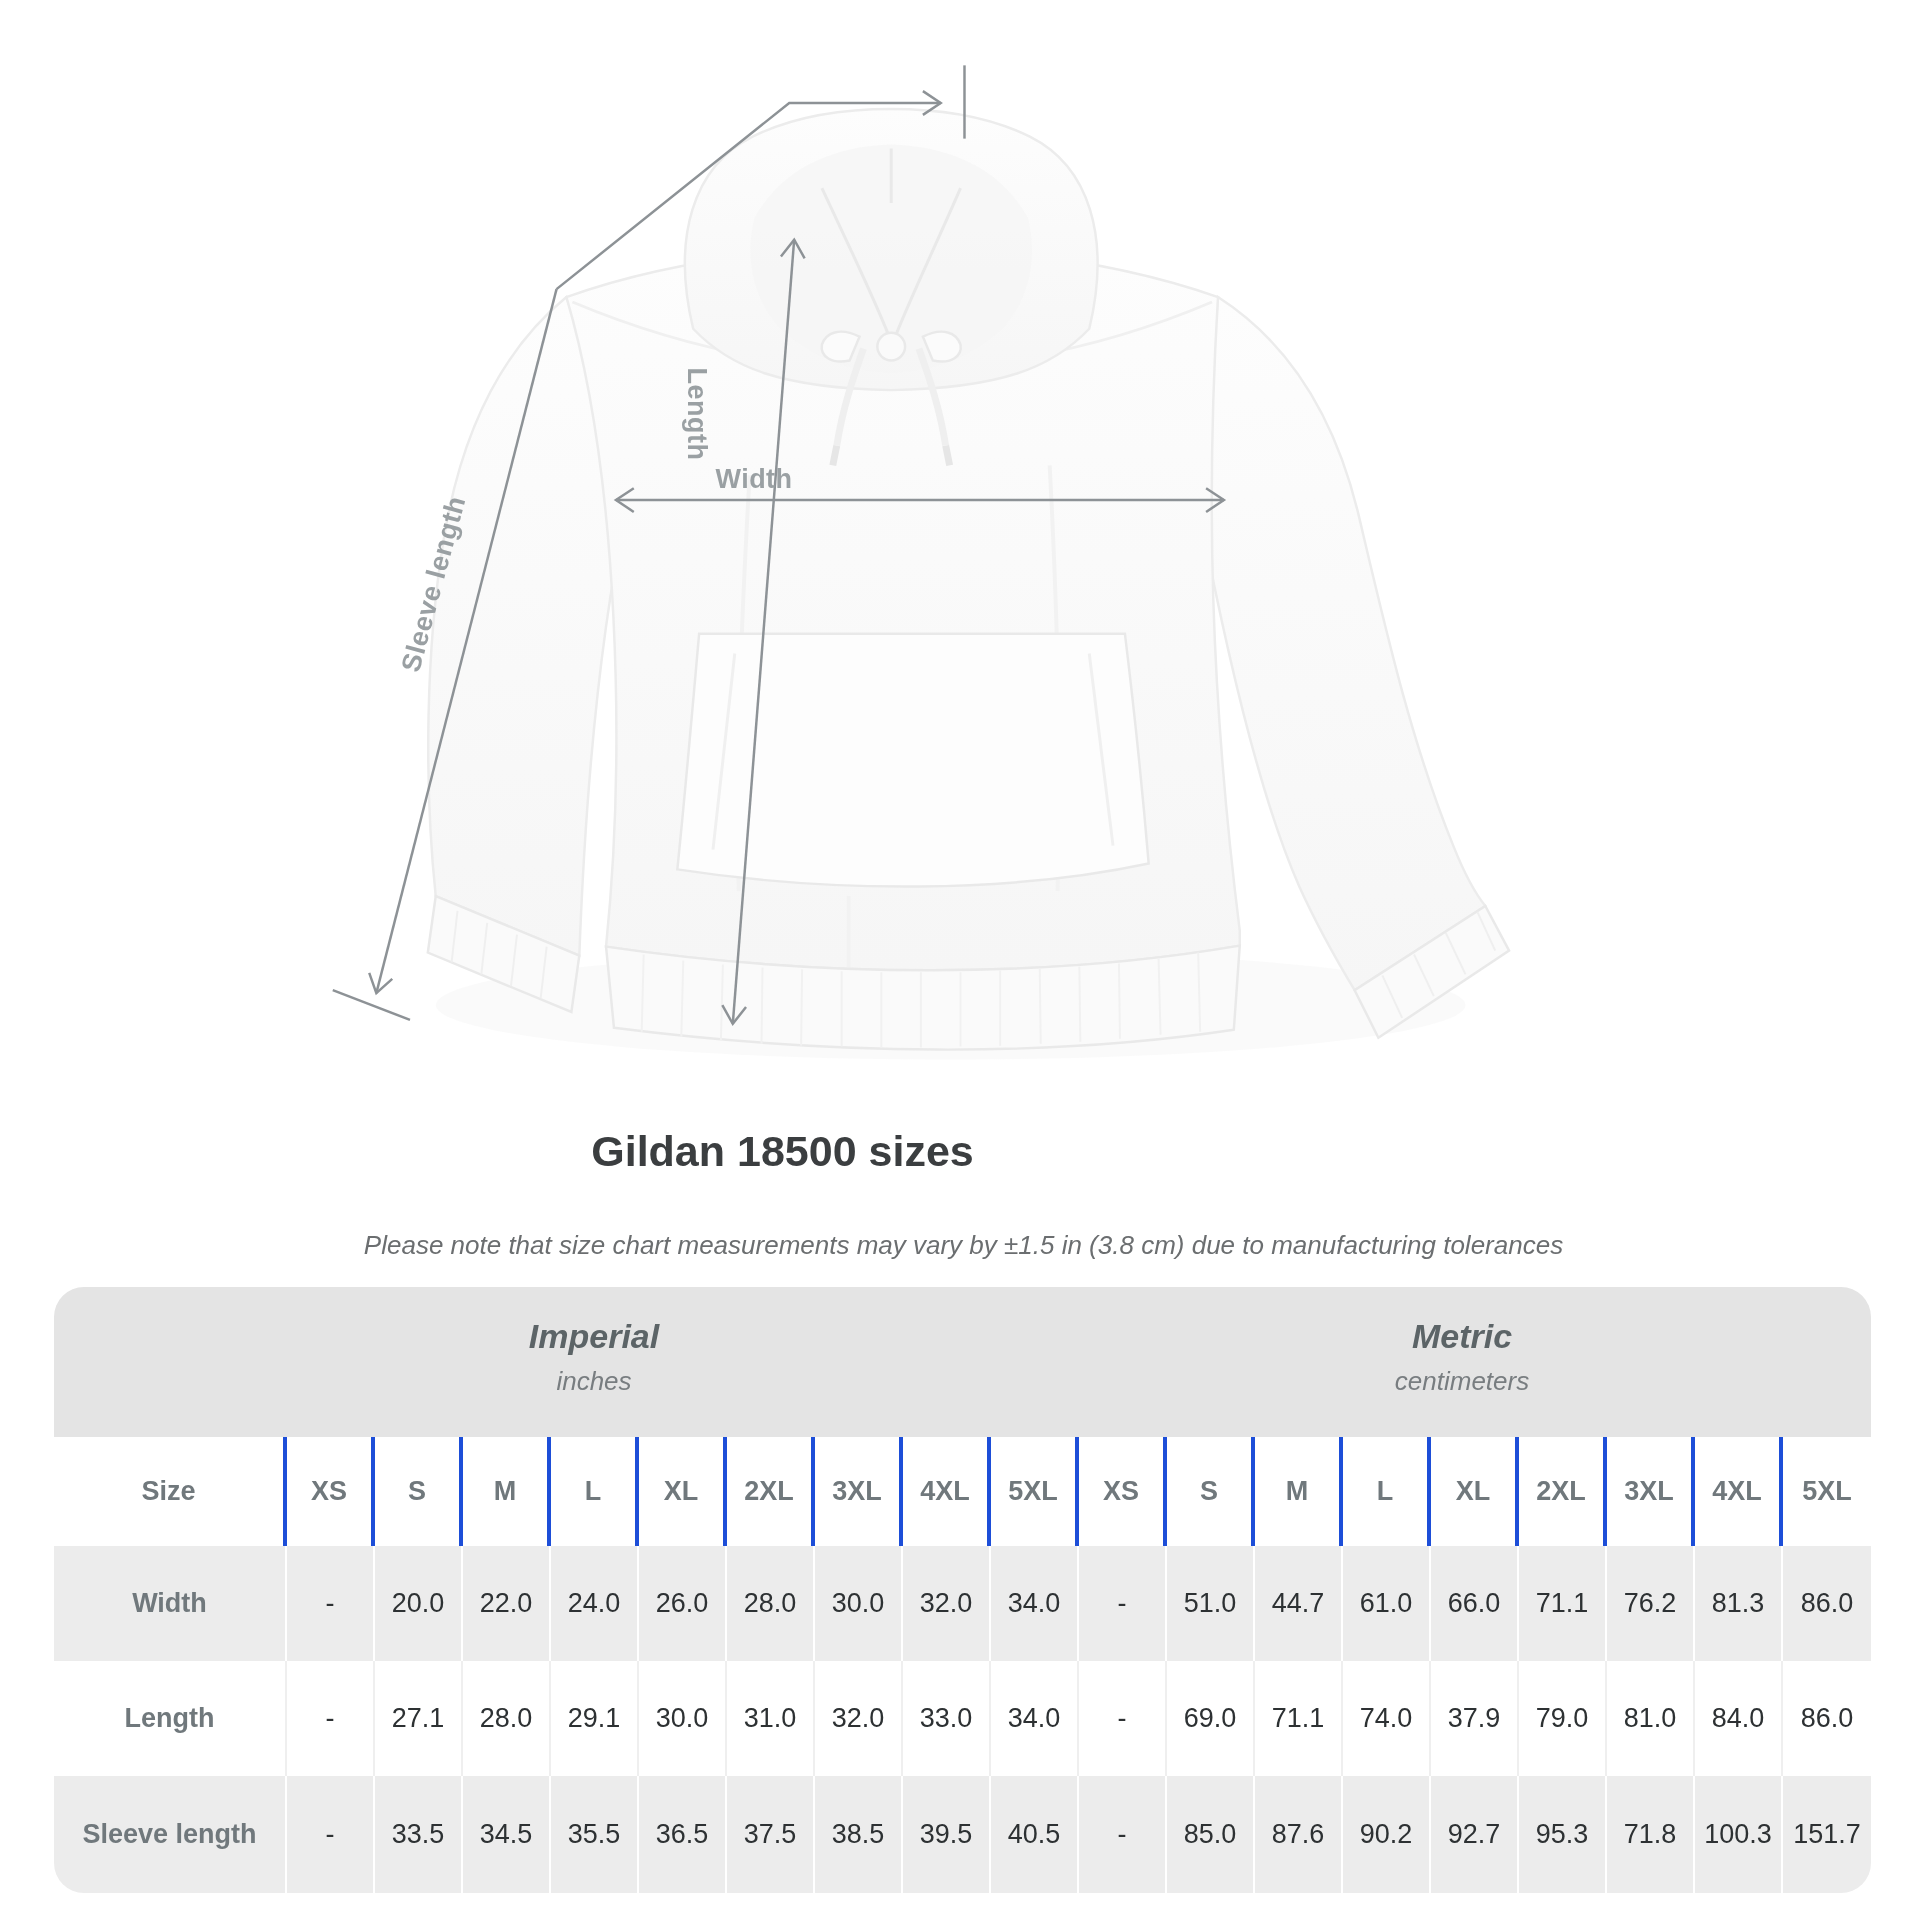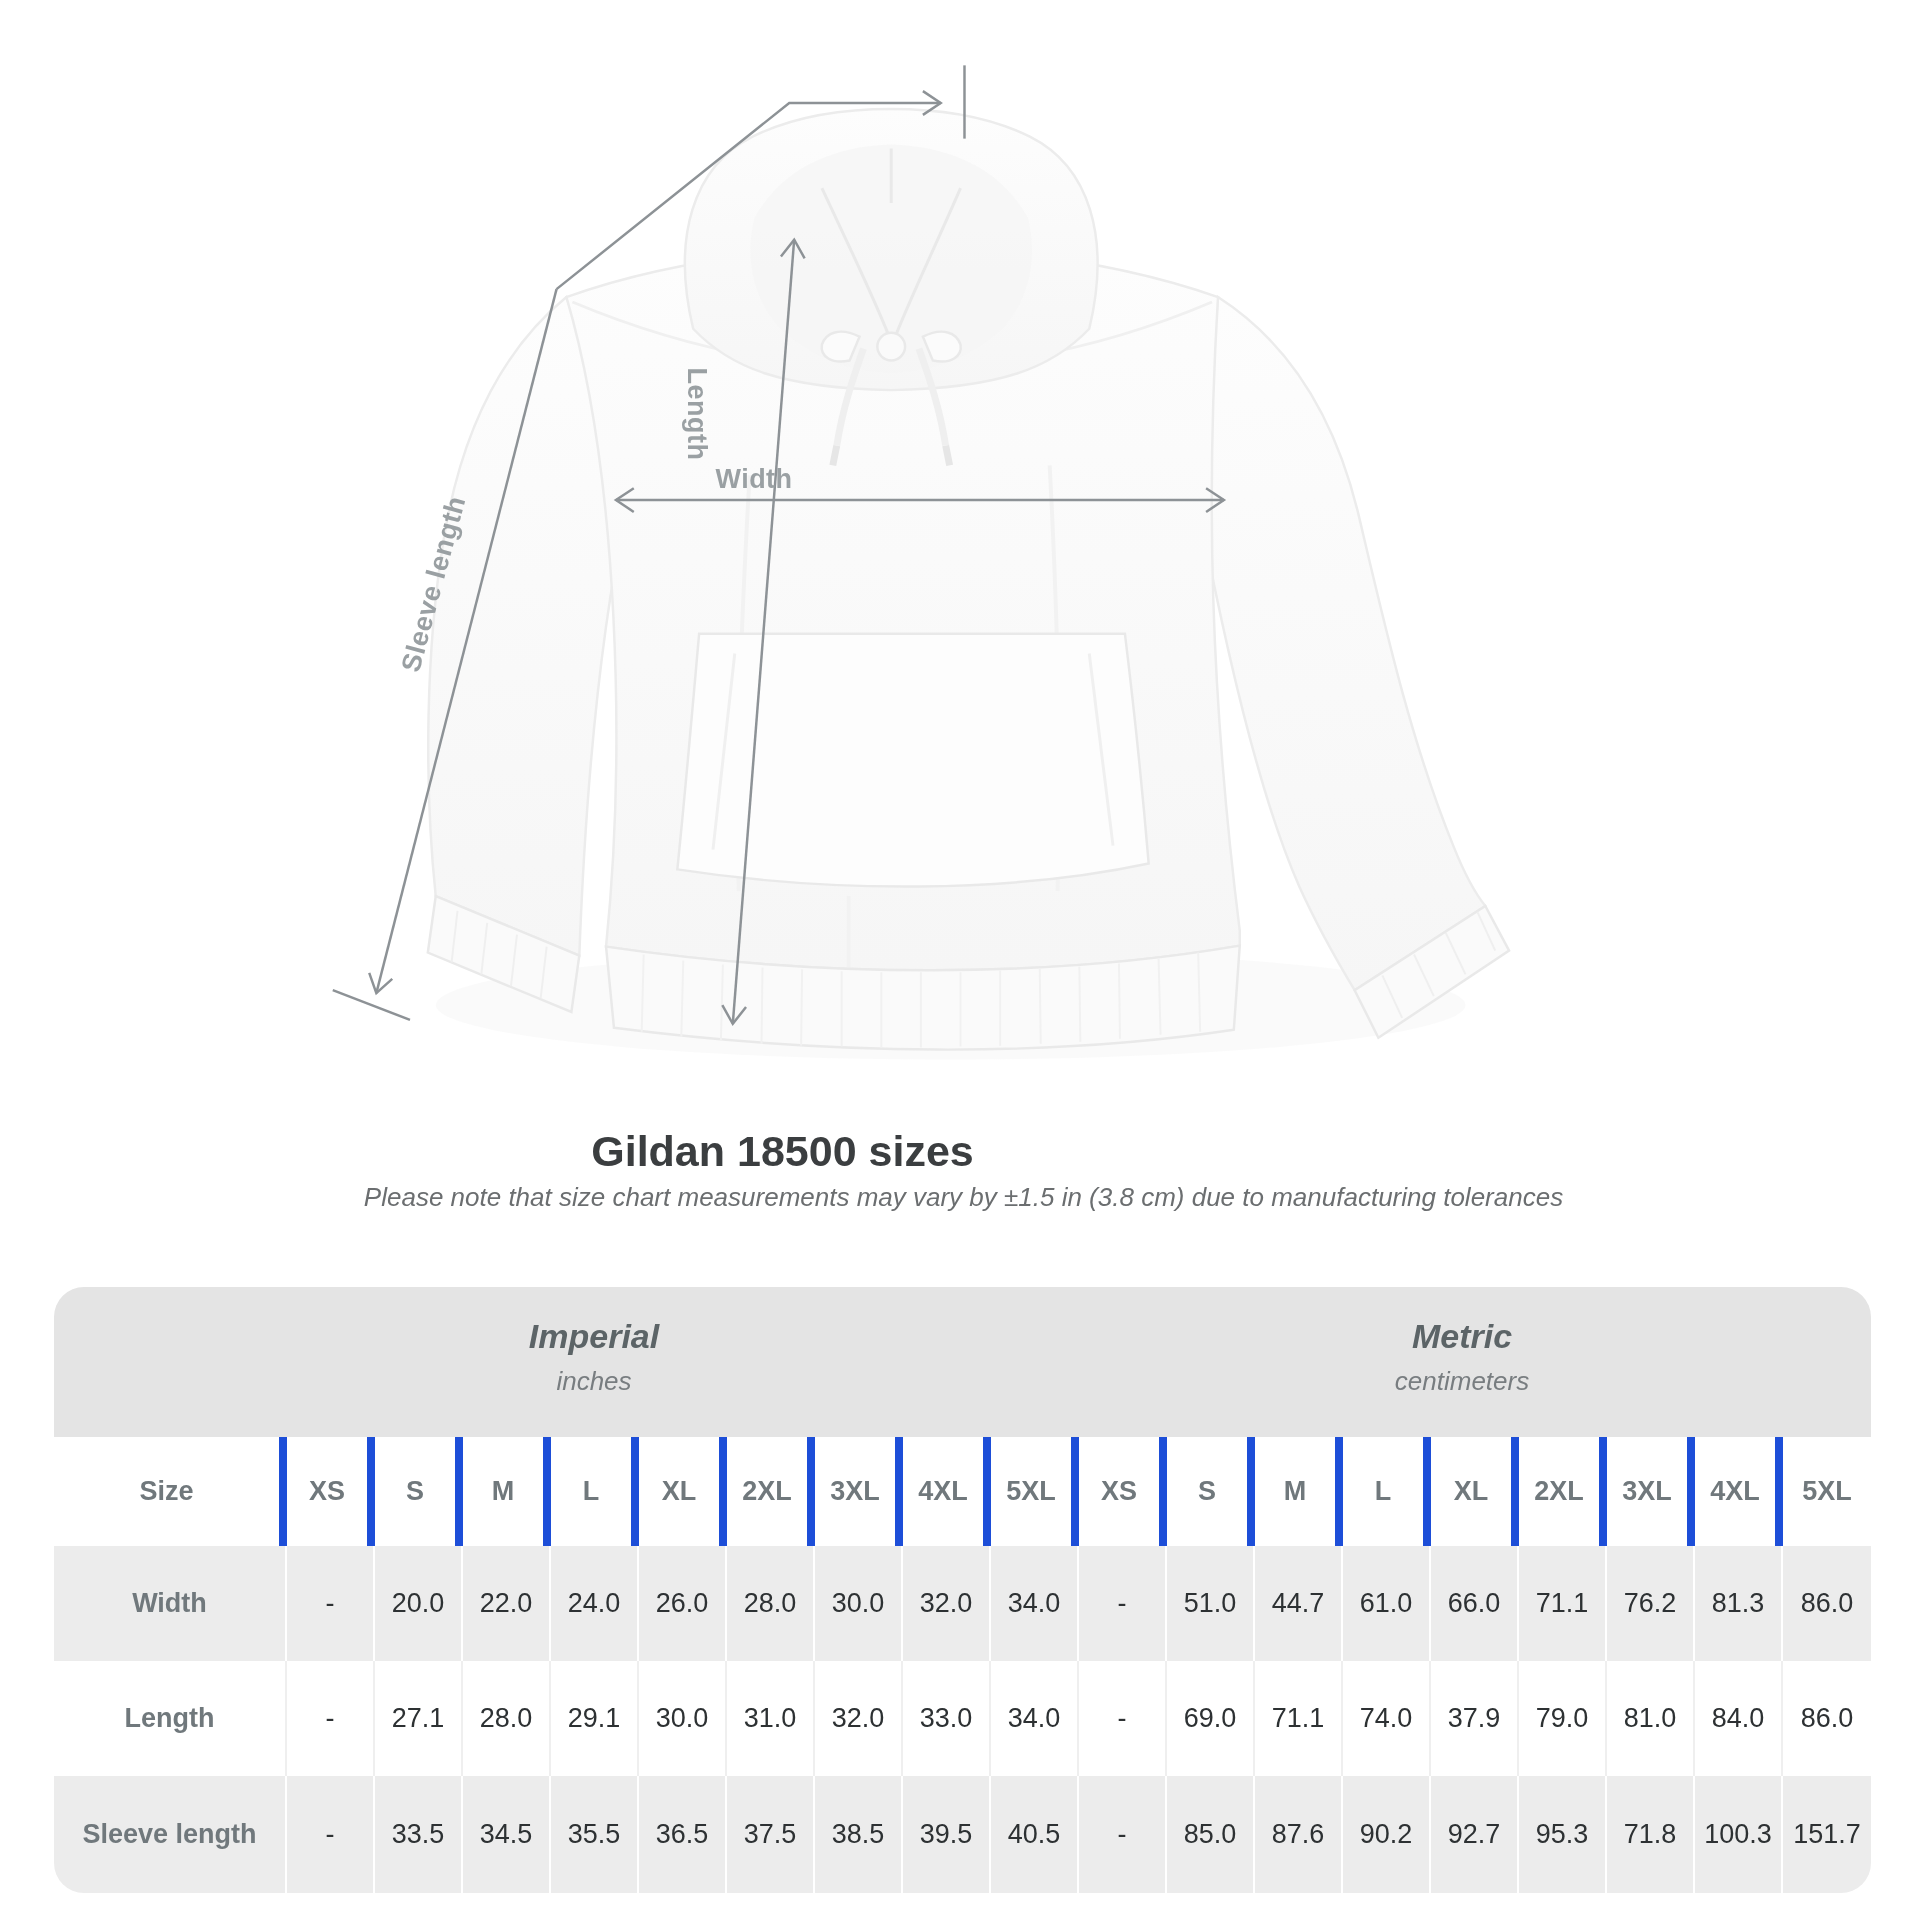--- a/index.html
+++ b/index.html
@@ -12,21 +12,21 @@
   .diagram svg{position:absolute;left:0;top:0;}
   .measure-label{position:absolute;font-weight:bold;color:#9aa0a3;
       font-size:27px;letter-spacing:0.5px;white-space:nowrap;
       transform:translate(-50%,-50%);}
   .measure-label.rot90{transform:translate(-50%,-50%) rotate(90deg);}
   .measure-label.rotSleeve{transform:translate(-50%,-50%) rotate(-75deg);}
 
   
   .page-title{position:absolute;left:0;top:1127px;width:1565px;
       text-align:center;font-size:43px;font-weight:bold;color:#3b3e40;}
-  .page-note{position:absolute;left:0;top:1182px;width:1927px;
+  .page-note{position:absolute;left:0;top:1230px;width:1927px;
       text-align:center;font-size:26px;font-style:italic;color:#6b6e70;}
 
   
   .size-table-wrap{position:absolute;left:54px;top:1287px;width:1817px;
       border-radius:30px;overflow:hidden;}
   .band{position:relative;height:150px;background:#e4e4e4;}
   .band .group{position:absolute;top:0;transform:translateX(-50%);
       text-align:center;width:495px;}
   .band .group-label{margin-top:30px;font-size:34px;font-weight:bold;
       font-style:italic;color:#5c6467;}
@@ -34,21 +34,21 @@
       color:#787d80;}
   .band .group-imperial{left:540px;}
   .band .group-metric{left:1408px;}
 
   table.sizes{width:1817px;border-collapse:separate;border-spacing:0;
       table-layout:fixed;}
   table.sizes th,table.sizes td{padding:0;text-align:center;
       vertical-align:middle;font-size:27px;}
   tr.row-size{height:109px;}
   tr.row-size th{background:#ffffff;color:#70787c;font-weight:bold;
-      border-right:8px solid #1d4ed8;}
+      border-right:4px solid #1d4ed8;}
   tr.row-grey{height:115px;}
   tr.row-grey td{background:#ececec;border-right:2px solid #ffffff;}
   tr.row-white{height:115px;}
   tr.row-white td{background:#ffffff;border-right:2px solid #efefef;}
   tr.row-grey.last{height:117px;}
   table.sizes tr td:last-child,table.sizes tr th:last-child{border-right:none;}
   td.c-label,th.c-label{font-weight:bold;color:#70787c;}
   td.c-val{color:#2d3133;}
 </style>
 </head>

